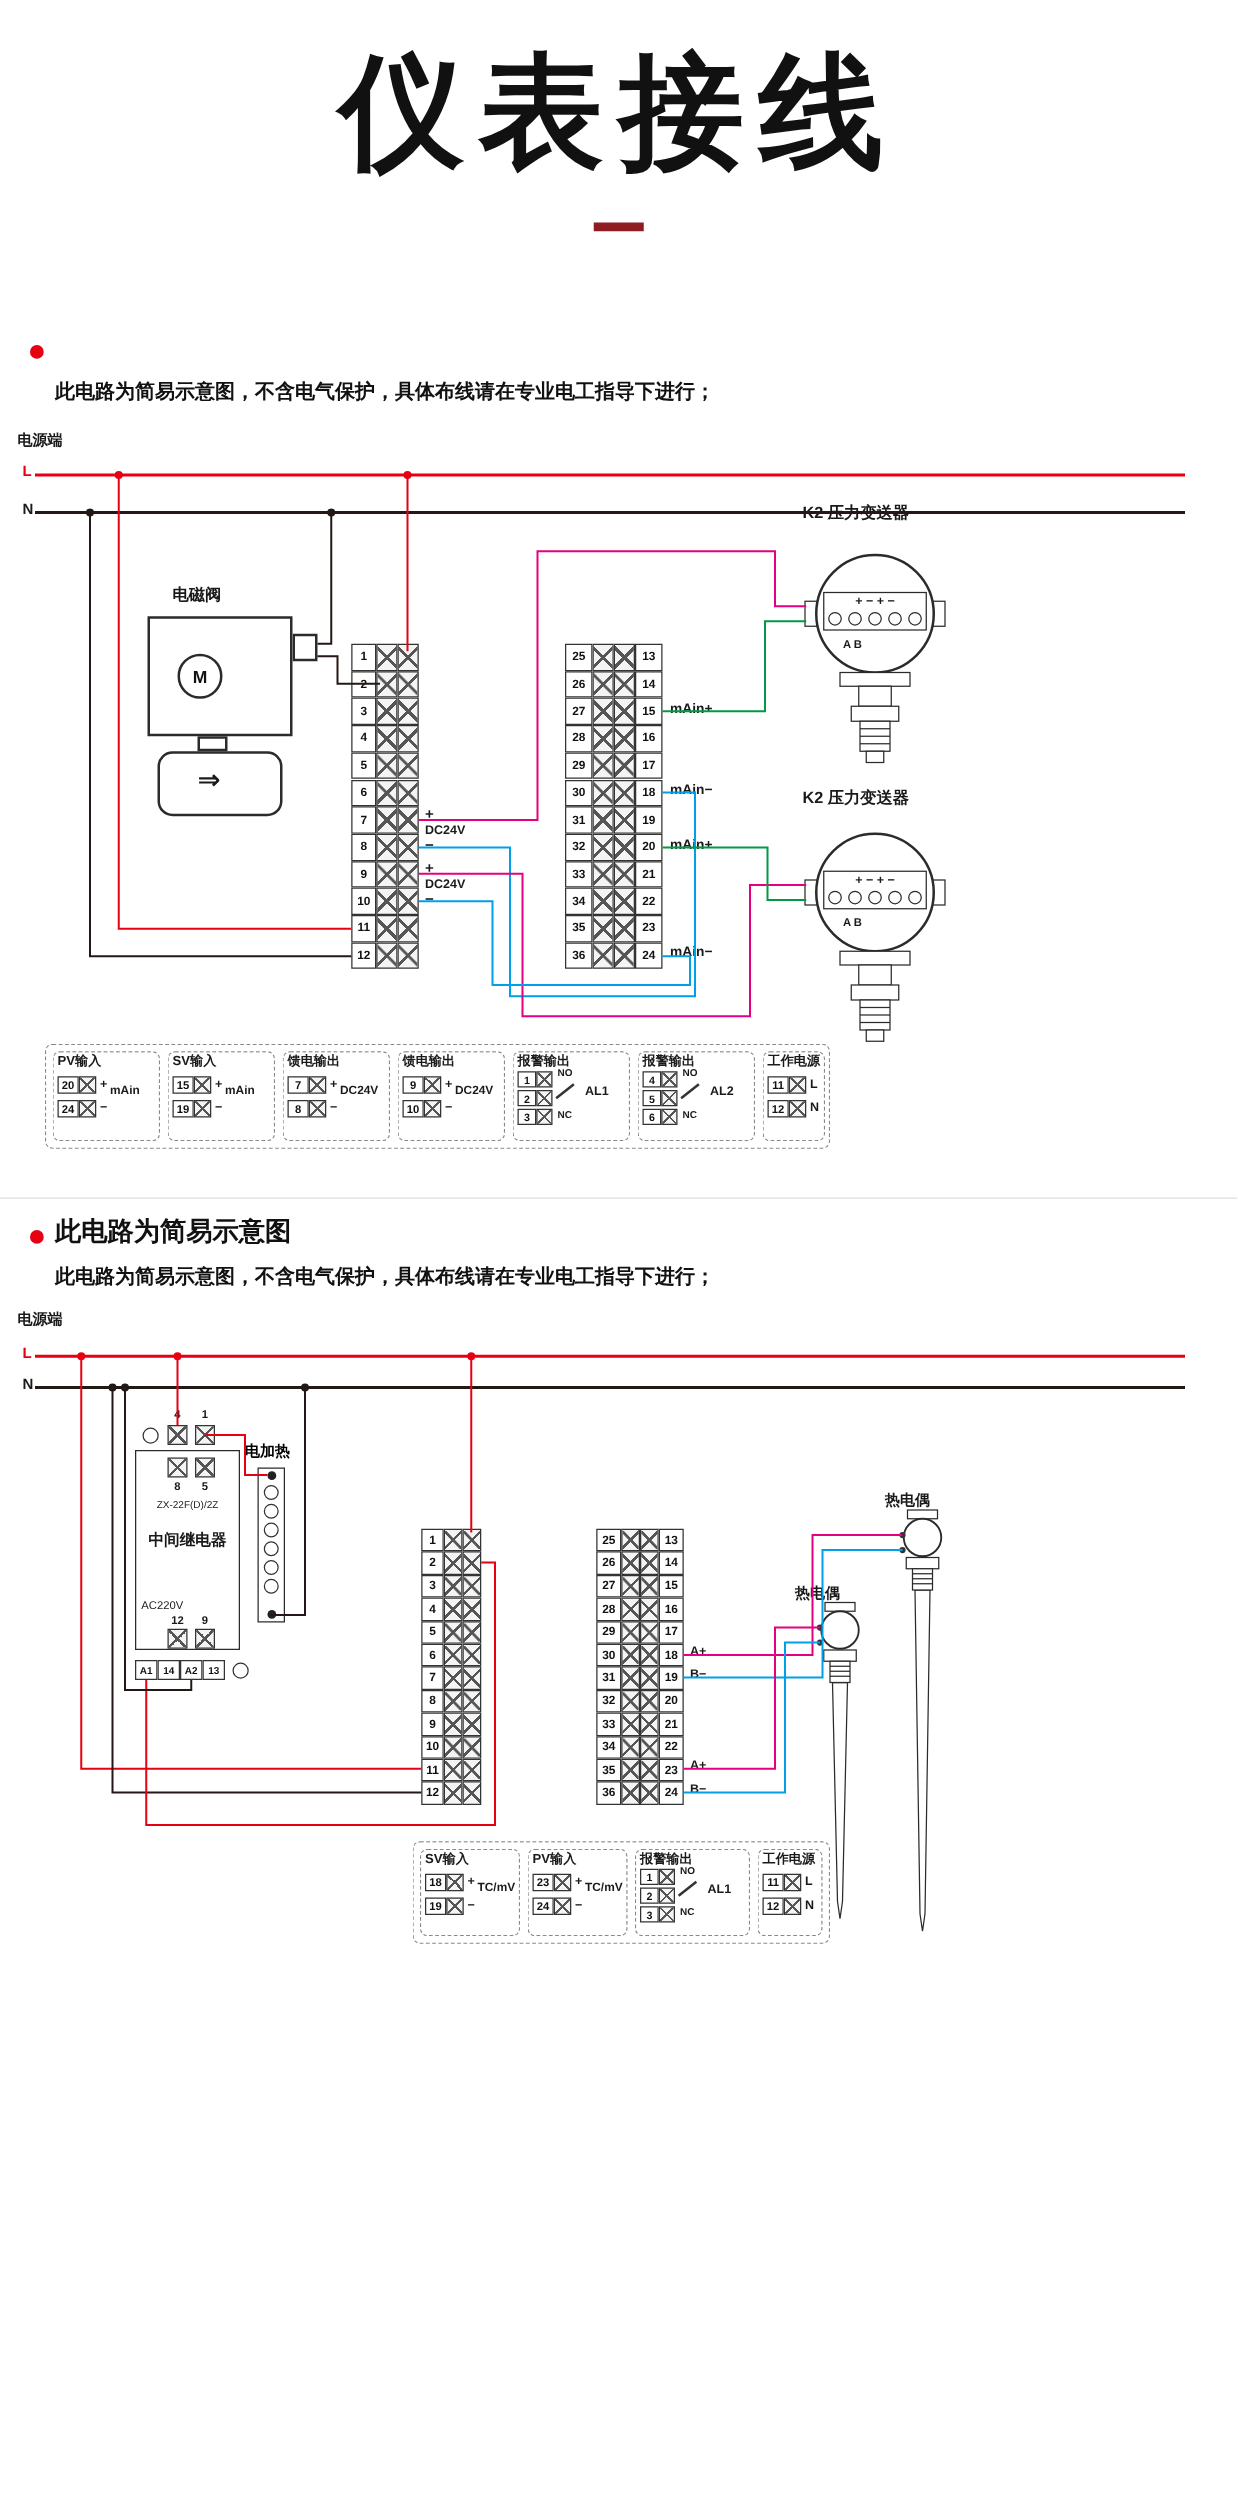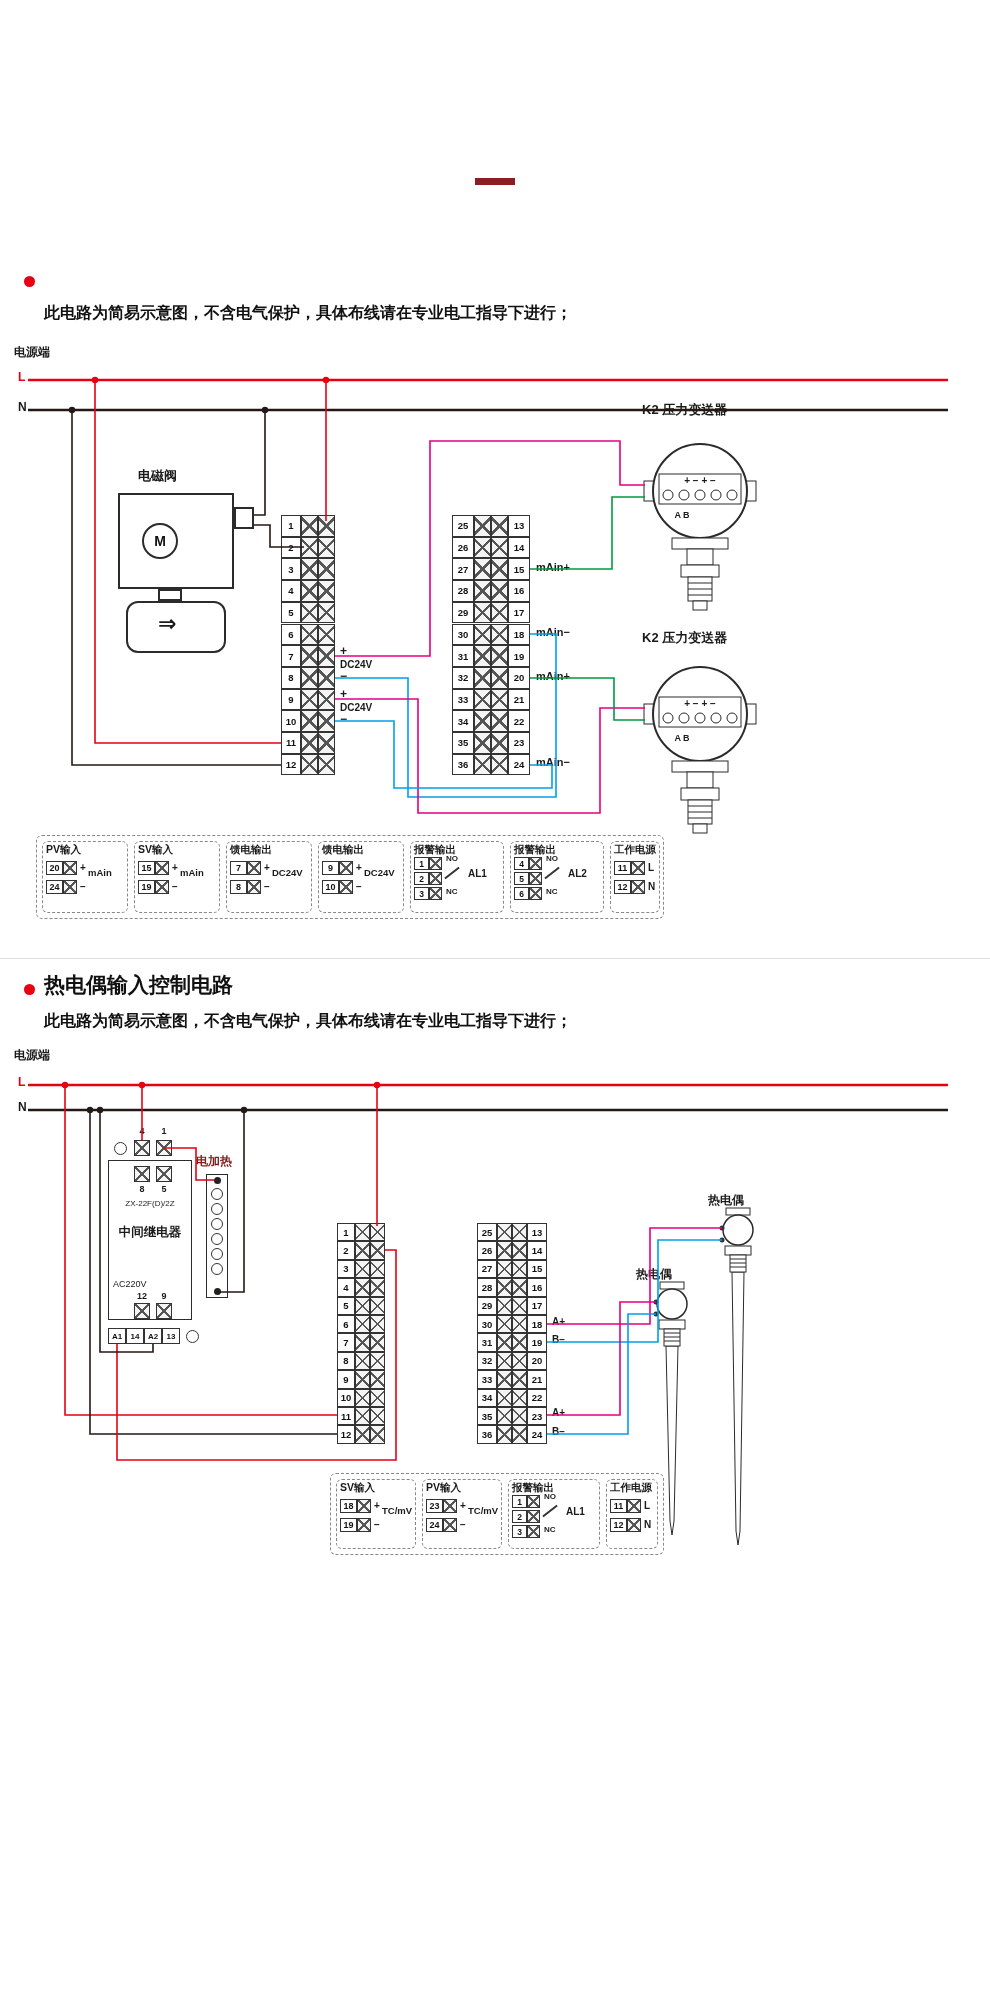--- a/index.html
+++ b/index.html
@@ -25,20 +25,21 @@
   .mcircle{position:absolute;box-sizing:border-box;border:2px solid #2b2b2b;border-radius:50%;display:flex;align-items:center;justify-content:center;font-weight:bold;font-size:14px;background:#fff}
   .dashbox{position:absolute;box-sizing:border-box;border:1px dashed #888;border-radius:6px}
   .circ{position:absolute;box-sizing:border-box;border:1.5px solid #333;border-radius:50%;background:#fff}
   .dot{position:absolute;border-radius:50%;background:#222}
   .abs{position:absolute}
 </style>
 </head>
 <body>
 
 <div class="page">
+  <h1 class="title">仪表接线</h1>
   <div class="title-dash"></div>
 
   <div class="bullet" style="left:24px;top:276px"></div>
   <div class="sub" style="left:44px;top:303px">此电路为简易示意图，不含电气保护，具体布线请在专业电工指导下进行；</div>
   <div id="diag0" class="diagram" style="top:345px;height:615px">
       <div class="comp" style="left: 118px; top: 148px; width: 116px; height: 96px;"></div>
       <div class="mcircle" style="left: 142px; top: 178px; width: 36px; height: 36px;">M</div>
       <div class="comp" style="left: 234px; top: 162px; width: 20px; height: 22px;"></div>
       <div class="comp" style="left: 158px; top: 244px; width: 24px; height: 12px;"></div>
       <div class="comp valve" style="left: 126px; top: 256px; width: 100px; height: 52px;"></div>
@@ -271,21 +272,21 @@
         <circle cx="95" cy="35" r="3.2" fill="#e60012"></circle>
         <circle cx="326" cy="35" r="3.2" fill="#e60012"></circle>
         <circle cx="72" cy="65" r="3.2" fill="#231815"></circle>
         <circle cx="265" cy="65" r="3.2" fill="#231815"></circle>
       </svg>
     </div>
 
   <div class="hdiv" style="top:958px"></div>
 
   <div class="bullet" style="left:24px;top:984px"></div>
-  <div class="h2" style="left:44px;top:971px">热电偶输入控制电路</div>
+  <div class="h2" style="left:44px;top:971px">此电路为简易示意图</div>
   <div class="sub" style="left:44px;top:1011px">此电路为简易示意图，不含电气保护，具体布线请在专业电工指导下进行；</div>
   <div id="diag1" class="diagram" style="top:1048px;height:560px">
       <div class="circ" style="left: 114px; top: 94px; width: 13px; height: 13px;"></div>
       <div class="lbl c" style="left: 134px; top: 78px; width: 16px; font-size: 9px; font-weight: bold;">4</div>
       <div class="screw" style="left: 134px; top: 92px; width: 16px; height: 16px;"></div>
       <div class="lbl c" style="left: 156px; top: 78px; width: 16px; font-size: 9px; font-weight: bold;">1</div>
       <div class="screw" style="left: 156px; top: 92px; width: 16px; height: 16px;"></div>
       <div class="comp2" style="left: 108px; top: 112px; width: 84px; height: 160px;"></div>
       <div class="screw" style="left: 134px; top: 118px; width: 16px; height: 16px;"></div>
       <div class="lbl c" style="left: 134px; top: 136px; width: 16px; font-size: 9px; font-weight: bold;">8</div>
@@ -431,21 +432,21 @@
       <div class="lbl" style="left: 610px; top: 433px; font-size: 10.5px; font-weight: bold;">工作电源</div>
       <div class="numbox" style="left: 610px; top: 451px; width: 17px; height: 14px; font-size: 9px;">11</div>
       <div class="screw" style="left: 627px; top: 451px; width: 14px; height: 14px;"></div>
       <div class="lbl" style="left: 644px; top: 452px; font-size: 10px; font-weight: bold;">L</div>
       <div class="numbox" style="left: 610px; top: 470px; width: 17px; height: 14px; font-size: 9px;">12</div>
       <div class="screw" style="left: 627px; top: 470px; width: 14px; height: 14px;"></div>
       <div class="lbl" style="left: 644px; top: 471px; font-size: 10px; font-weight: bold;">N</div>
       <div class="lbl" style="left: 14px; top: 1px; font-size: 12px; font-weight: bold; color: rgb(26, 26, 26);">电源端</div>
       <div class="lbl" style="left: 18px; top: 28px; font-size: 12px; font-weight: bold; color: rgb(230, 0, 18);">L</div>
       <div class="lbl" style="left: 18px; top: 53px; font-size: 12px; font-weight: bold; color: rgb(26, 26, 26);">N</div>
-      <div class="lbl" style="left: 196px; top: 107px; font-size: 12px; font-weight: bold; color: #7f1d1d;">电加热</div>
+      <div class="lbl" style="left: 196px; top: 107px; font-size: 12px; font-weight: bold; color: #000000;">电加热</div>
       <div class="lbl" style="left: 708px; top: 146px; font-size: 12px; font-weight: bold; color: rgb(26, 26, 26);">热电偶</div>
       <div class="lbl" style="left: 636px; top: 220px; font-size: 12px; font-weight: bold; color: rgb(26, 26, 26);">热电偶</div>
       <div class="lbl" style="left: 552px; top: 268px; font-size: 10px; font-weight: bold; color: rgb(26, 26, 26);">A+</div>
       <div class="lbl" style="left: 552px; top: 286px; font-size: 10px; font-weight: bold; color: rgb(26, 26, 26);">B−</div>
       <div class="lbl" style="left: 552px; top: 359px; font-size: 10px; font-weight: bold; color: rgb(26, 26, 26);">A+</div>
       <div class="lbl" style="left: 552px; top: 378px; font-size: 10px; font-weight: bold; color: rgb(26, 26, 26);">B−</div>
       <svg width="990" height="560" style="position:absolute;left:0;top:0;pointer-events:none">
         <g>
           <polygon points="732,224 744,224 740,483 738,497 736,483" fill="#fff" stroke="#2b2b2b"></polygon>
           <rect x="726" y="160" width="24" height="7" fill="#fff" stroke="#2b2b2b"></rect>

